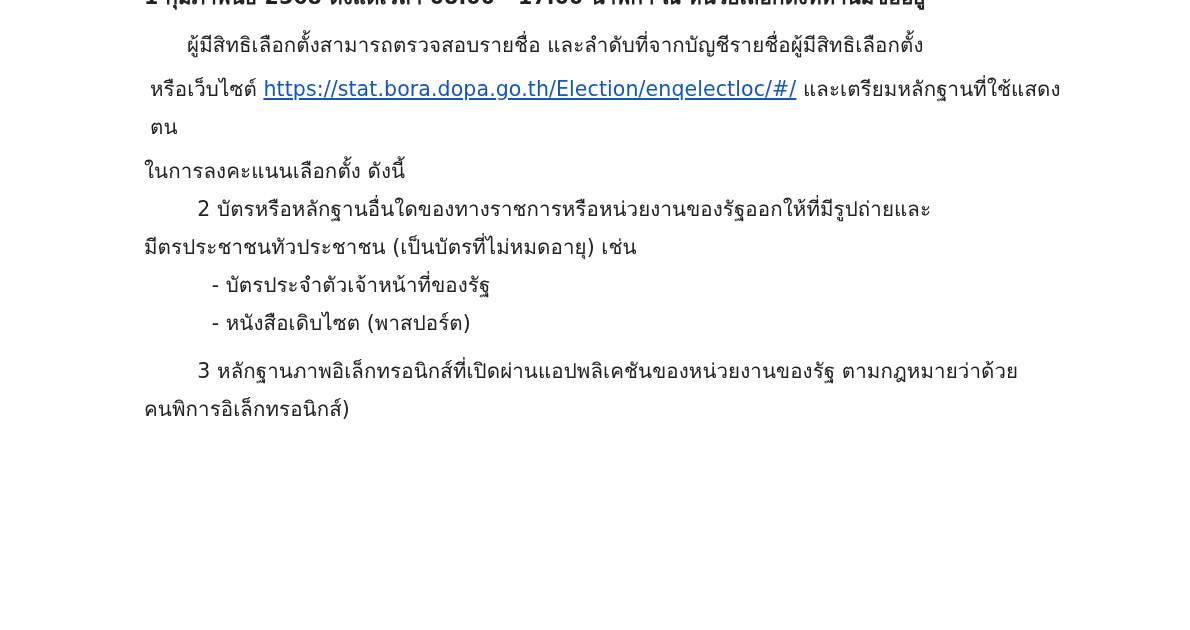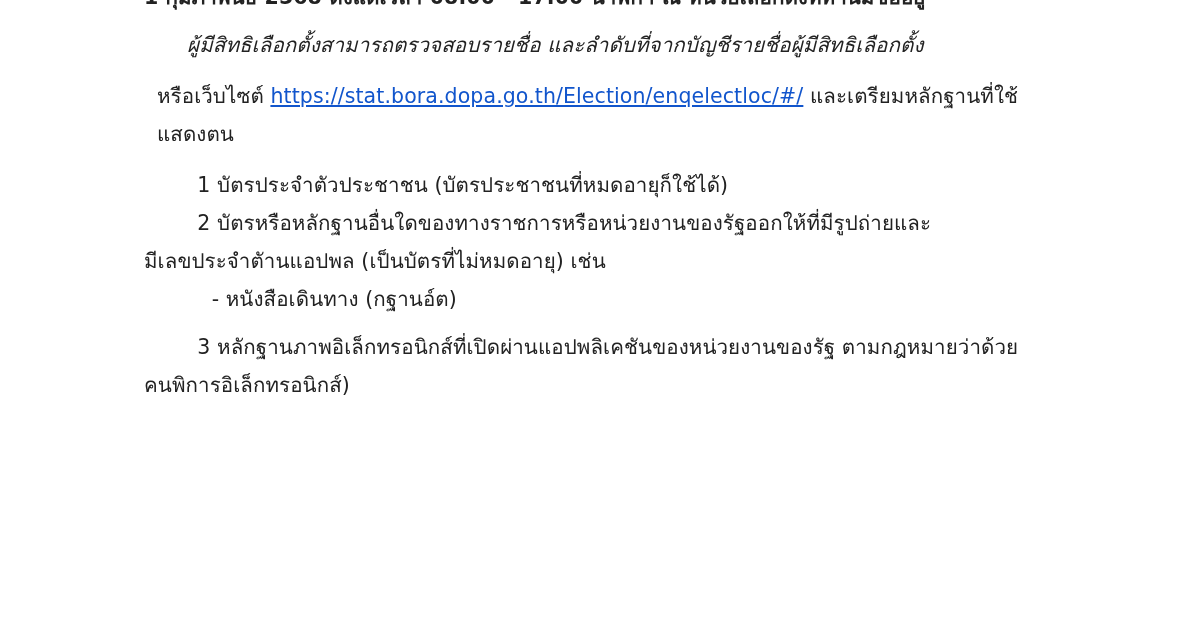--- a/index.html
+++ b/index.html
@@ -39,47 +39,48 @@
     position: relative;
   }
   .clip-top .inner {
     position: absolute;
     top: -22px;
     left: 0;
     white-space: nowrap;
     color: #222222;
     font-weight: 700;
   }
-  .indent-1 { text-indent: 2.1em; font-style: italic; }
+  .indent-1 { text-indent: 2.1em; }
   .indent-2 { text-indent: 2.6em; }
   .indent-3 { padding-left: 3.3em; }
   .gap-small { margin-top: 10px; }
   a.doc-link {
     color: #1155cc;
     text-decoration: underline;
   }
-  .para-block { margin: 13px; }
+  .para-block { margin: 6px; }
 </style>
 </head>
 <body>
 
 <div class="page">
   <div class="doc-body">
 
     <div class="clip-top">
       <div class="inner">1 กุมภาพันธ์ 2568 ตั้งแต่เวลา 08.00 - 17.00 นาฬิกา ณ หน่วยเลือกตั้งที่ท่านมีชื่ออยู่</div>
     </div>
 
     <p class="indent-1 gap-small">ผู้มีสิทธิเลือกตั้งสามารถตรวจสอบรายชื่อ และลำดับที่จากบัญชีรายชื่อผู้มีสิทธิเลือกตั้ง</p>
     <p class="para-block"><span>หรือเว็บไซต์ </span><a class="doc-link" href="#">https://stat.bora.dopa.go.th/Election/enqelectloc/#/</a><span> และเตรียมหลักฐานที่ใช้แสดงตน</span></p>
+    <p>ในการลงคะแนนเลือกตั้ง ดังนี้</p>
 
-    <p class="indent-2">1 บัตรประจำตัวประชาชน (บัตรประชาชนที่หมดอายุก็ใช้ได้)</p>
 
     <p class="indent-2">2 บัตรหรือหลักฐานอื่นใดของทางราชการหรือหน่วยงานของรัฐออกให้ที่มีรูปถ่ายและ</p>
-    <p>มีเลขประจำตัานแอปพล (เป็นบัตรที่ไม่หมดอายุ) เช่น</p>
+    <p>มีตรประชาชนทัวประชาชน (เป็นบัตรที่ไม่หมดอายุ) เช่น</p>
 
-    <p class="indent-3">- หนังสือเดินทาง (กฐานอ์ต)</p>
+    <p class="indent-3">- บัตรประจำตัวเจ้าหน้าที่ของรัฐ</p>
+    <p class="indent-3">- หนังสือเดิบไซต (พาสปอร์ต)</p>
 
     <p class="indent-2 gap-small">3 หลักฐานภาพอิเล็กทรอนิกส์ที่เปิดผ่านแอปพลิเคชันของหน่วยงานของรัฐ ตามกฎหมายว่าด้วย</p>
     <p>คนพิการอิเล็กทรอนิกส์)</p>
 
   </div>
 </div>
 
 </body></html>

